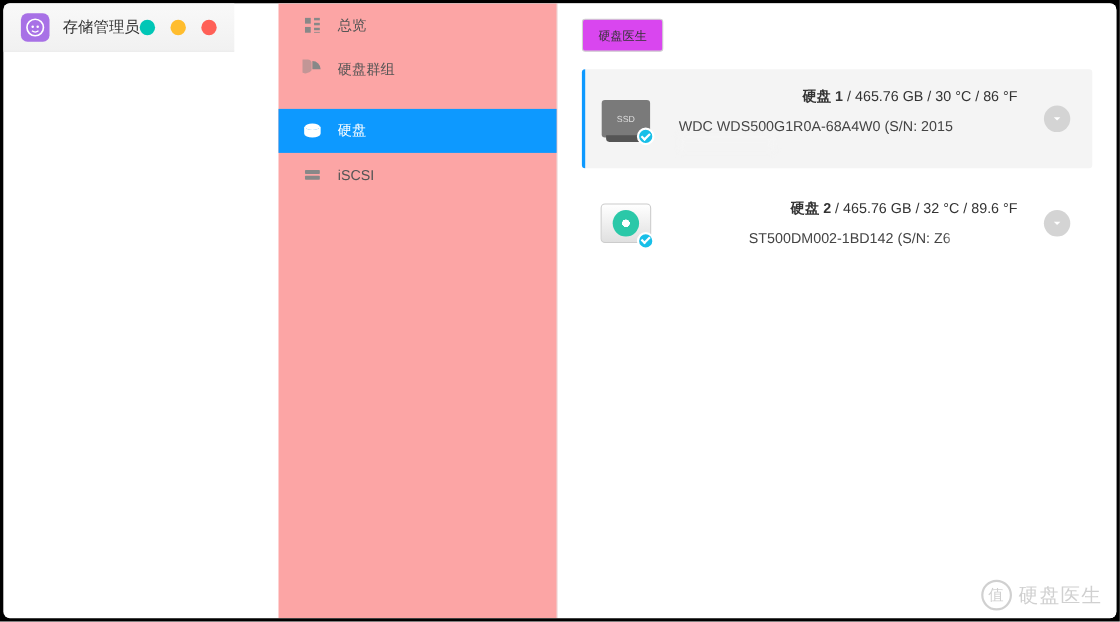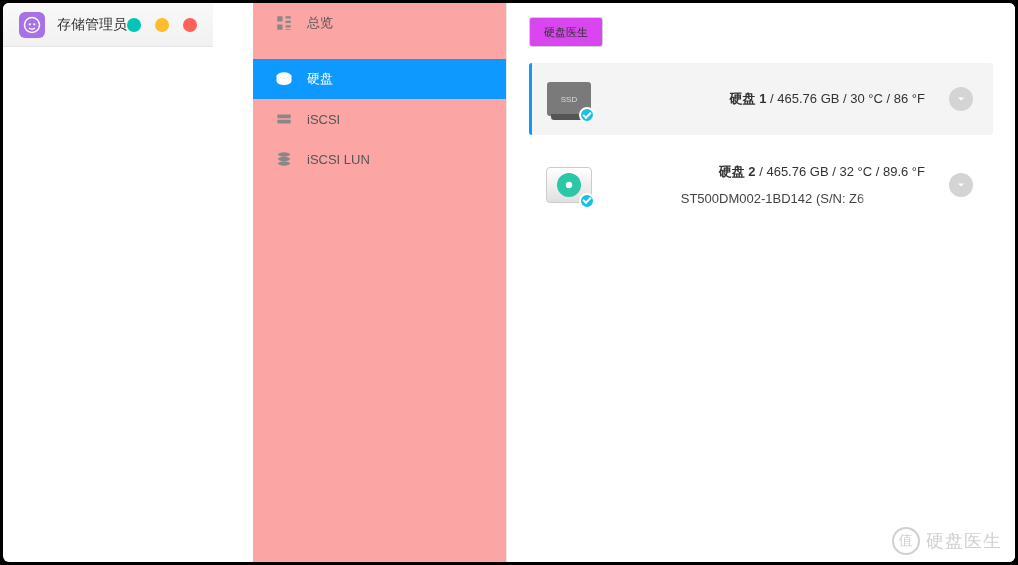--- a/index.html
+++ b/index.html
@@ -74,64 +74,66 @@
               <rect x="3" y="3" width="7" height="7"></rect>
               <rect x="14" y="3" width="7" height="3"></rect>
               <rect x="14" y="9" width="7" height="3"></rect>
               <rect x="3" y="14" width="7" height="7"></rect>
               <rect x="14" y="15" width="7" height="3"></rect>
               <rect x="14" y="20" width="7" height="1"></rect>
             </svg>
           </span>
         <span>总览</span>
       </div>
+      <div class="nav-item">
+        <span class="nav-icon">
+            <svg viewBox="0 0 24 24">
+              <path d="M12 2 A10 10 0 0 1 22 12 L12 12 Z"></path>
+              <path d="M11 13 A9 9 0 1 1 11 3 Z" opacity=".5"></path>
+            </svg>
+          </span>
+        <span>硬盘群组</span>
+      </div>
       <div class="nav-item active">
         <span class="nav-icon">
             <svg viewBox="0 0 24 24">
               <ellipse cx="12" cy="7" rx="9" ry="4"></ellipse>
               <path d="M3 7 v8 a9 4 0 0 0 18 0 v-8" fill="none" stroke="#fff" stroke-width="2"></path>
               <path d="M3 7 v8 a9 4 0 0 0 18 0 v-8 a9 4 0 0 1 -18 0"></path>
             </svg>
           </span>
         <span>硬盘</span>
       </div>
       <div class="nav-item">
         <span class="nav-icon">
             <svg viewBox="0 0 24 24">
               <rect x="3" y="6" width="18" height="5" rx="1"></rect>
               <rect x="3" y="13" width="18" height="5" rx="1"></rect>
             </svg>
           </span>
         <span>iSCSI</span>
       </div>
-      <div class="nav-item">
-        <span class="nav-icon">
-            <svg viewBox="0 0 24 24">
-              <ellipse cx="12" cy="6" rx="8" ry="3"></ellipse>
-              <ellipse cx="12" cy="12" rx="8" ry="3"></ellipse>
-              <ellipse cx="12" cy="18" rx="8" ry="3"></ellipse>
-            </svg>
-          </span>
-        <span>iSCSI LUN</span>
-      </div>
     </div>
     <div class="content">
       <div class="toolbar">
         <button class="btn">硬盘医生</button>
       </div>
       <div class="disk-list">
 
         <div class="disk-card selected">
           <div class="disk-icon">
             <div class="ssd-body">SSD</div>
             <div class="check-badge"></div>
           </div>
           <div class="disk-info">
             <div class="disk-line1">
               <b>硬盘 1</b> / <span>465.76 GB</span> / <span>30 °C</span> / <span>86 °F</span>
+            </div>
+            <div class="disk-line2">
+              <span>WDC WDS500G1R0A-68A4W0</span> <span>(S/N: 2015</span><span class="redact">XXXXXXXXXX</span>
             </div>
           </div>
           <div class="expand">
             <svg viewBox="0 0 24 24">
                 <path d="M6 9 l6 6 6-6"></path>
               </svg>
           </div>
         </div>
 
         <div class="disk-card alt">

